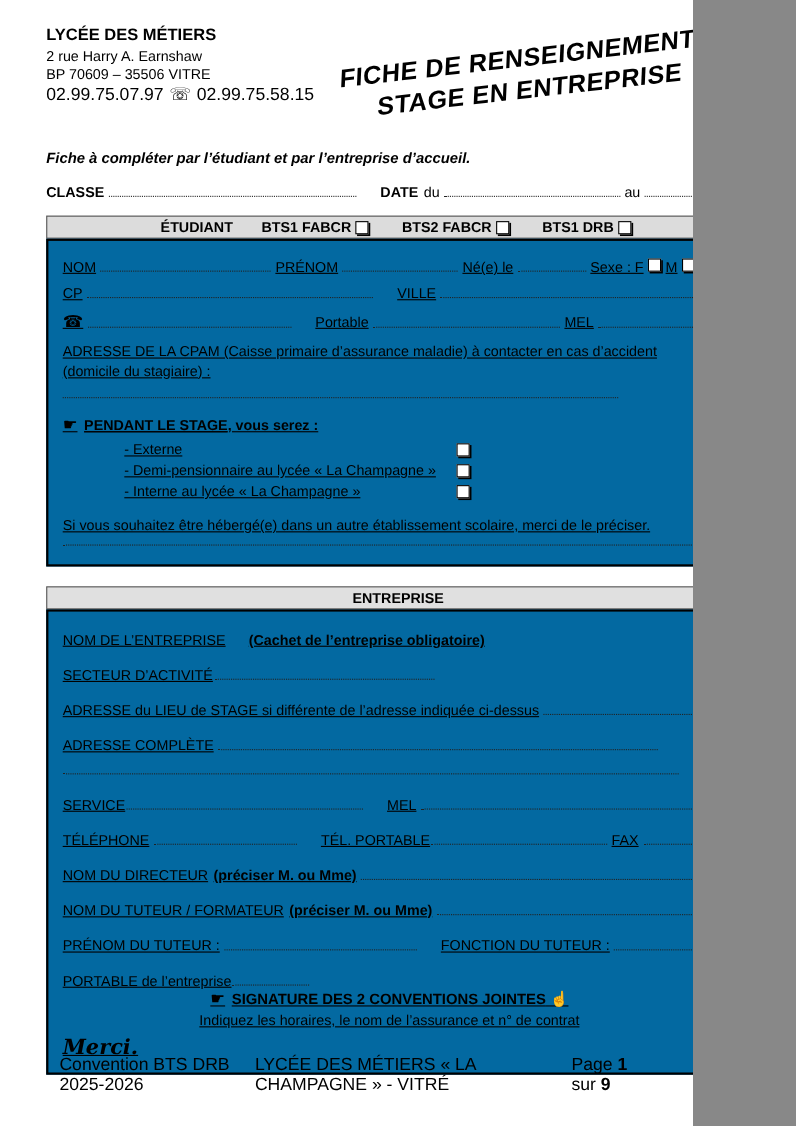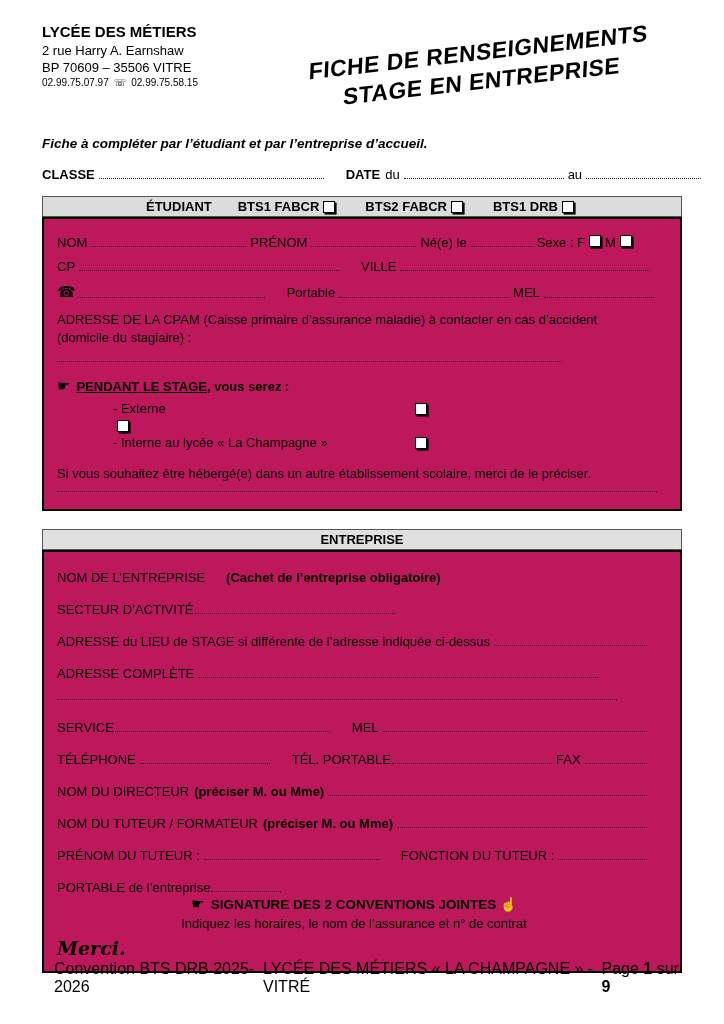--- a/index.html
+++ b/index.html
@@ -1,26 +1,26 @@
 <!DOCTYPE html>
 <html><head>
 <meta charset="utf-8">
 <style>
   html,body{margin:0;padding:0;background:#888;}
-  .page{position:relative;width:724px;height:1024px;background:#ffffff;
+  .page{position:relative;width:630px;height:1024px;background:#ffffff;
         font-family:"Liberation Sans",sans-serif;color:#000;font-size:13px;overflow:hidden;}
   .content{position:absolute;left:42px;top:22px;width:640px;}
 
   
   .hdr{position:relative;height:100px;}
   .hdr-left{line-height:1.32;}
   .school-name{font-weight:bold;font-size:15px;}
   .school-type{font-weight:bold;font-size:14px;}
   .addr{font-size:13px;}
-  .phone-line{font-size:10px;display:flex;align-items:center;gap:5px;}
+  .phone-line{font-size:16px;display:flex;align-items:center;gap:5px;}
   .title-rot{position:absolute;left:228px;top:16px;width:420px;transform:rotate(-6.5deg);
              text-align:center;}
   .title-inner{display:block;transform:skewX(-9deg);font-weight:bold;font-size:23px;
                letter-spacing:.5px;line-height:1.25;white-space:nowrap;}
 
   .note{margin-top:14px;font-weight:bold;font-style:italic;font-size:13.5px;}
 
   .row{display:flex;align-items:baseline;margin:9px 0;}
   .lbl{white-space:nowrap;}
   .b{font-weight:bold;}
@@ -31,21 +31,21 @@
   .cb{display:inline-block;width:10px;height:10px;border:1.3px solid #000;
       box-shadow:1.6px 1.6px 0 #000;background:#fff;margin:0 4px -1px 4px;flex:0 0 auto;}
 
   .classe-row{margin-top:16px;}
 
   .secbar{margin-top:14px;background:#dcdcdc;border:1px solid #555;
           display:flex;justify-content:center;align-items:center;gap:26px;
           font-weight:bold;font-size:13px;padding:2px 0;}
   .secbar .grp{display:flex;align-items:center;}
 
-  .box{border:2.5px solid #000;padding:10px 29px 12px 13px;background:#be185d;}
+  .box{border:2.5px solid #000;padding:10px 29px 12px 13px;background:#0369a1;text-decoration:underline;}
   .box.etudiant{border-top-width:2.5px;}
 
   .cpam{margin:10px 0 14px 0;line-height:1.35;}
   .pendant{margin:12px 0 6px 0;font-weight:bold;}
   .pendant .u{text-decoration:underline;}
   .hand{font-size:15px;margin-right:6px;font-weight:normal;}
 
   .opt{display:flex;align-items:center;margin:4px 0 4px 56px;}
   .opt .olbl{flex:0 0 298px;}
 
@@ -155,20 +155,21 @@
 
       <div class="pendant">
         <span class="hand">☛</span><span class="u">PENDANT LE STAGE</span><span>, vous serez :</span>
       </div>
 
       <div class="opt">
         <span class="olbl">- Externe</span>
         <span class="cb"></span>
       </div>
       <div class="opt">
+        <span class="olbl">- Demi-pensionnaire au lycée « La Champagne »</span>
         <span class="cb"></span>
       </div>
       <div class="opt">
         <span class="olbl">- Interne au lycée « La Champagne »</span>
         <span class="cb"></span>
       </div>
 
       <div class="heberge">Si vous souhaitez être hébergé(e) dans un autre établissement scolaire, merci de le préciser.</div>
       <div class="row" style="margin-bottom:2px">
         <span class="dots fix" style="width:600px;margin-left:0"></span>

